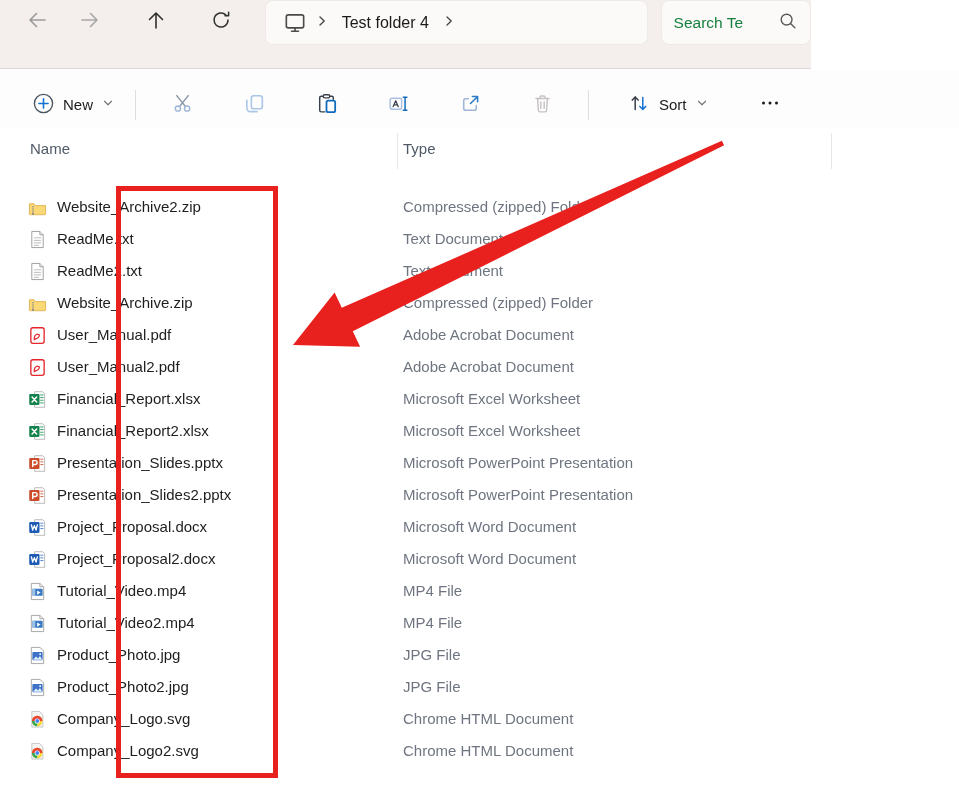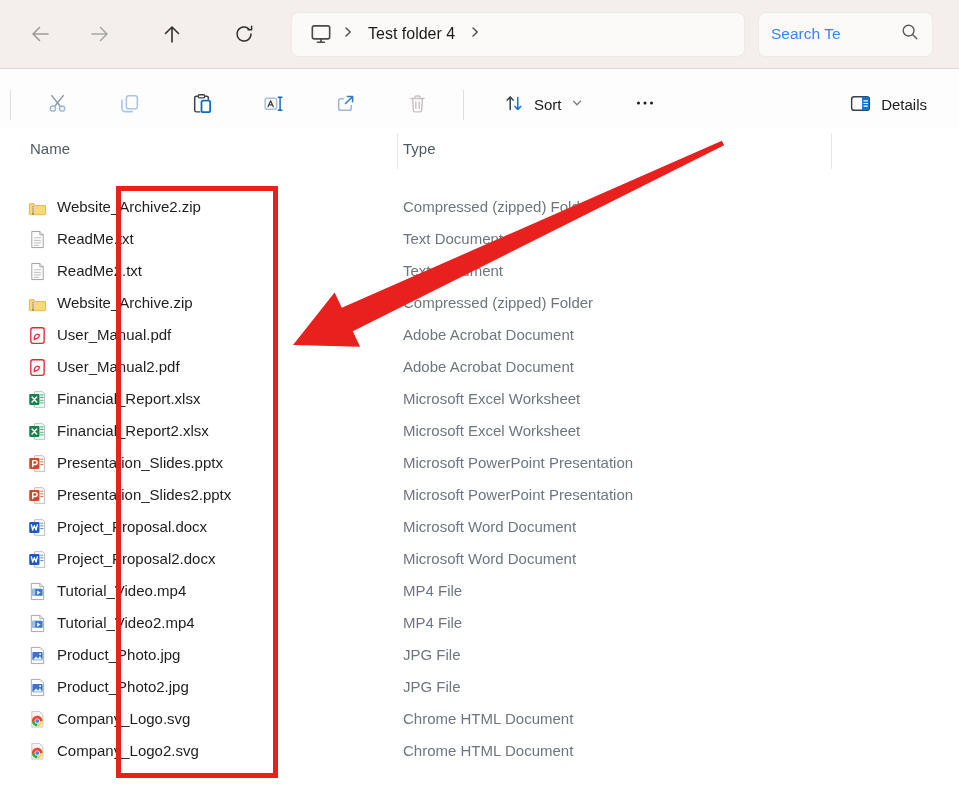--- a/index.html
+++ b/index.html
@@ -1,33 +1,33 @@
 <!DOCTYPE html>
 <html style="--red: #e8201e;"><head>
 <meta charset="utf-8">
 <style>
   :root{ --red:#e8201e; }
   *{ margin:0; padding:0; box-sizing:border-box; }
   html,body{ width:959px; height:806px; overflow:hidden; }
   body{ font-family:"Liberation Sans", sans-serif; background:#ffffff; position:relative; color:#1c1b1a; }
 
   
-  .topbar{ position:absolute; left:0; top:0; width:959px; height:69px; background:#f4eeec;
-           border-bottom:1px solid #ddd6d4; display:flex; align-items:center; }
+  .topbar{ position:absolute; left:0; top:0; width:811px; height:69px; background:#f4eeec;
+           border-bottom:1px solid #ddd6d4; display:flex; align-items:flex-start; }
   .navbtn{ width:40px; height:40px; border:none; background:transparent; display:flex;
            align-items:center; justify-content:center; margin-left:20px; border-radius:6px; cursor:pointer; }
   .navbtn:first-child{ margin-left:20px; }
   .navbtn svg{ display:block; }
   .addressbar{ margin-left:27px; width:454px; height:45px; background:#fcfaf9; border:1px solid #efe9e7;
                border-radius:8px; display:flex; align-items:center; padding:0 10px; cursor:text; }
   .addr-seg{ display:flex; align-items:center; gap:4px; padding:0 6px; }
   .addr-text{ font-size:16px; color:#1b1b1b; padding:0 12px; }
   .searchbox{ margin-left:13px; width:175px; height:45px; background:#fcfaf9; border:1px solid #efe9e7;
               border-radius:8px; display:flex; align-items:center; padding:0 12px; overflow:hidden; cursor:text; }
-  .search-text{ font-size:15.5px; color:#3b82f6; white-space:nowrap; flex:1 1 auto; overflow:hidden; }
+  .search-text{ font-size:15.5px; color:#15803d; white-space:nowrap; flex:1 1 auto; overflow:hidden; }
   .searchbox svg{ flex:0 0 auto; }
 
   
   .toolbar{ position:absolute; left:0; top:70px; width:959px; height:70px; background:#fdfdfd;
             border-bottom:1px solid #ebe6e4; display:flex; align-items:center; }
   .tbtn{ border:none; background:transparent; display:flex; align-items:center; gap:8px;
          padding:8px 10px; border-radius:6px; cursor:pointer; font-family:inherit; }
   .tbtn-label{ font-size:15px; color:#1b1b1b; }
   .new-btn{ margin-left:22px; }
   .tdivider{ width:1px; height:30px; background:#e2dddc; margin:0 10px; }
@@ -109,20 +109,30 @@
   <div class="searchbox">
     <span class="search-text">Search Te</span>
     <span><svg width="20" height="20" viewBox="0 0 20 20" fill="none">
           <circle cx="8.6" cy="8.6" r="5.4" stroke="#5a5a5a" stroke-width="1.4"></circle>
           <path d="M12.8 12.8l4 4" stroke="#5a5a5a" stroke-width="1.4" stroke-linecap="round"></path>
         </svg></span>
   </div>
 </div>
 
 <div class="toolbar">
+  <button class="tbtn new-btn">
+    <span><svg width="23" height="23" viewBox="0 0 22 22" fill="none">
+          <circle cx="11" cy="11" r="8.7" stroke="#4a5560" stroke-width="1.3"></circle>
+          <path d="M11 6.6v8.8M6.6 11h8.8" stroke="#1273d4" stroke-width="1.5" stroke-linecap="round"></path>
+        </svg></span>
+    <span class="tbtn-label">New</span>
+    <span><svg width="14" height="14" viewBox="0 0 16 16" fill="none">
+          <path d="M4 6l4 4 4-4" stroke="#777" stroke-width="1.4" stroke-linecap="round" stroke-linejoin="round"></path>
+        </svg></span>
+  </button>
 
   <div class="tdivider"></div>
 
   <button class="tbtn icon-btn">
     <span><svg width="23" height="23" viewBox="0 0 22 22" fill="none">
           <path d="M5.5 3.5l8 10M16.5 3.5l-8 10" stroke="#8795a8" stroke-width="1.4" stroke-linecap="round"></path>
           <circle cx="6.6" cy="15.8" r="2.5" stroke="#9fb6d8" stroke-width="1.4"></circle>
           <circle cx="15.4" cy="15.8" r="2.5" stroke="#9fb6d8" stroke-width="1.4"></circle>
         </svg></span>
   </button>
@@ -173,28 +183,20 @@
   </button>
 
   <button class="tbtn more-btn">
     <span><svg width="24" height="24" viewBox="0 0 24 24">
           <circle cx="5.5" cy="12" r="1.5" fill="#1b1b1b"></circle>
           <circle cx="12" cy="12" r="1.5" fill="#1b1b1b"></circle>
           <circle cx="18.5" cy="12" r="1.5" fill="#1b1b1b"></circle>
         </svg></span>
   </button>
 
-  <button class="tbtn details-btn">
-    <span><svg width="25" height="25" viewBox="0 0 24 24" fill="none">
-          <rect x="3.5" y="5.5" width="17" height="13" rx="2.5" stroke="#39404a" stroke-width="1.4"></rect>
-          <path d="M13.5 5.5h4.5A2.5 2.5 0 0 1 20.5 8v8a2.5 2.5 0 0 1-2.5 2.5h-4.5Z" fill="#1273d4"></path>
-          <path d="M15.3 9.5h3.4M15.3 12h3.4M15.3 14.5h3.4" stroke="#fff" stroke-width="1.1" stroke-linecap="round"></path>
-        </svg></span>
-    <span class="tbtn-label">Details</span>
-  </button>
 </div>
 
 <div class="colheader">
   <span class="col-name">Name</span>
   <span class="col-type">Type</span>
   <div class="col-sep s1"></div>
   <div class="col-sep s2"></div>
 </div>
 
 <div class="filelist" id="filelist">

